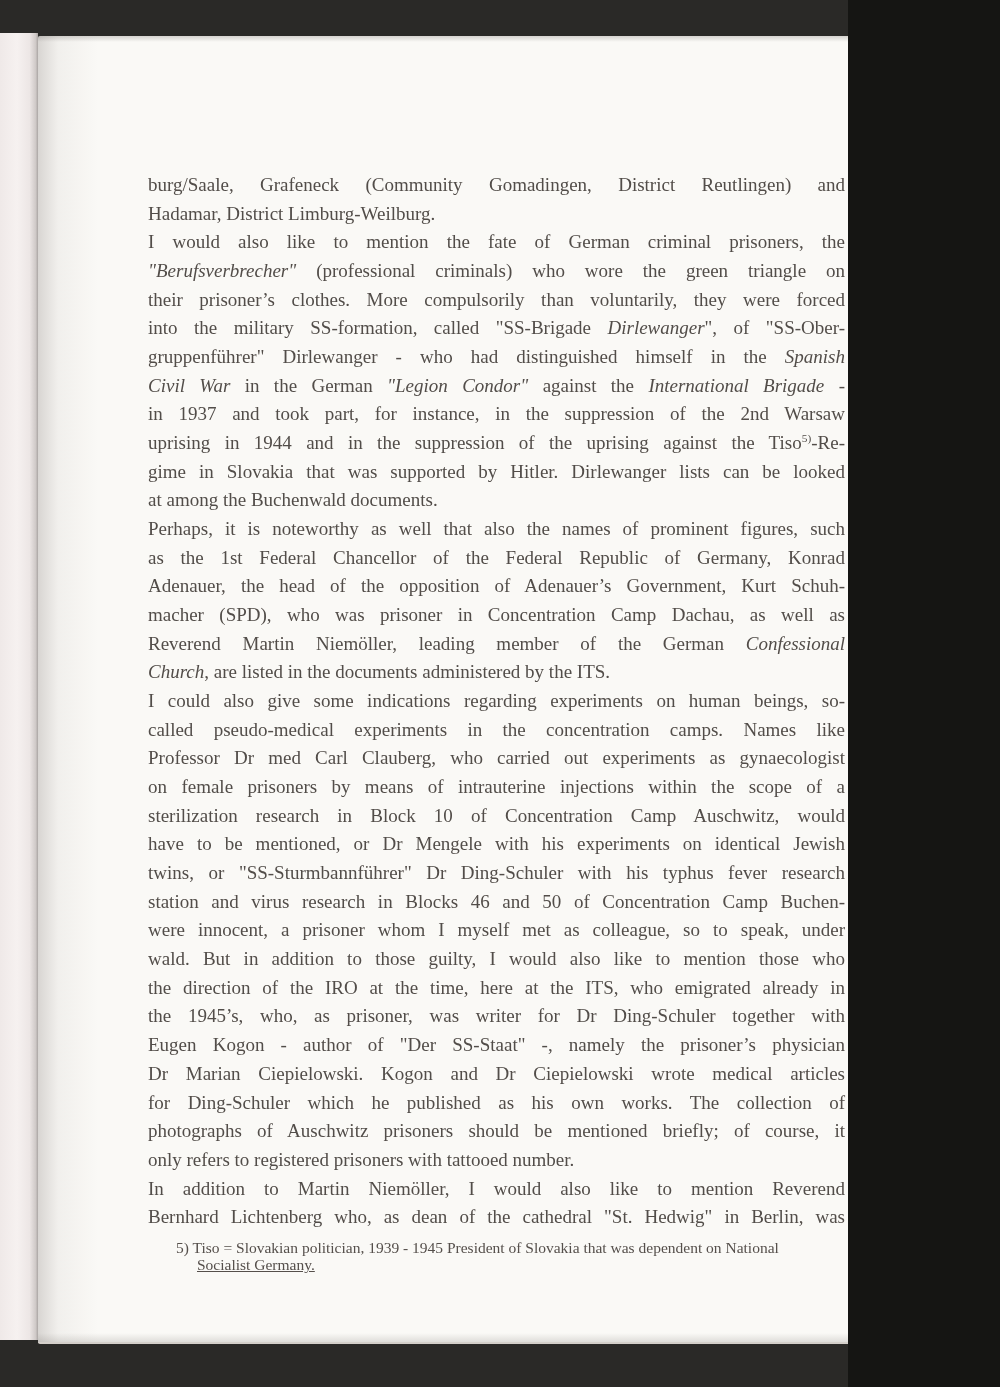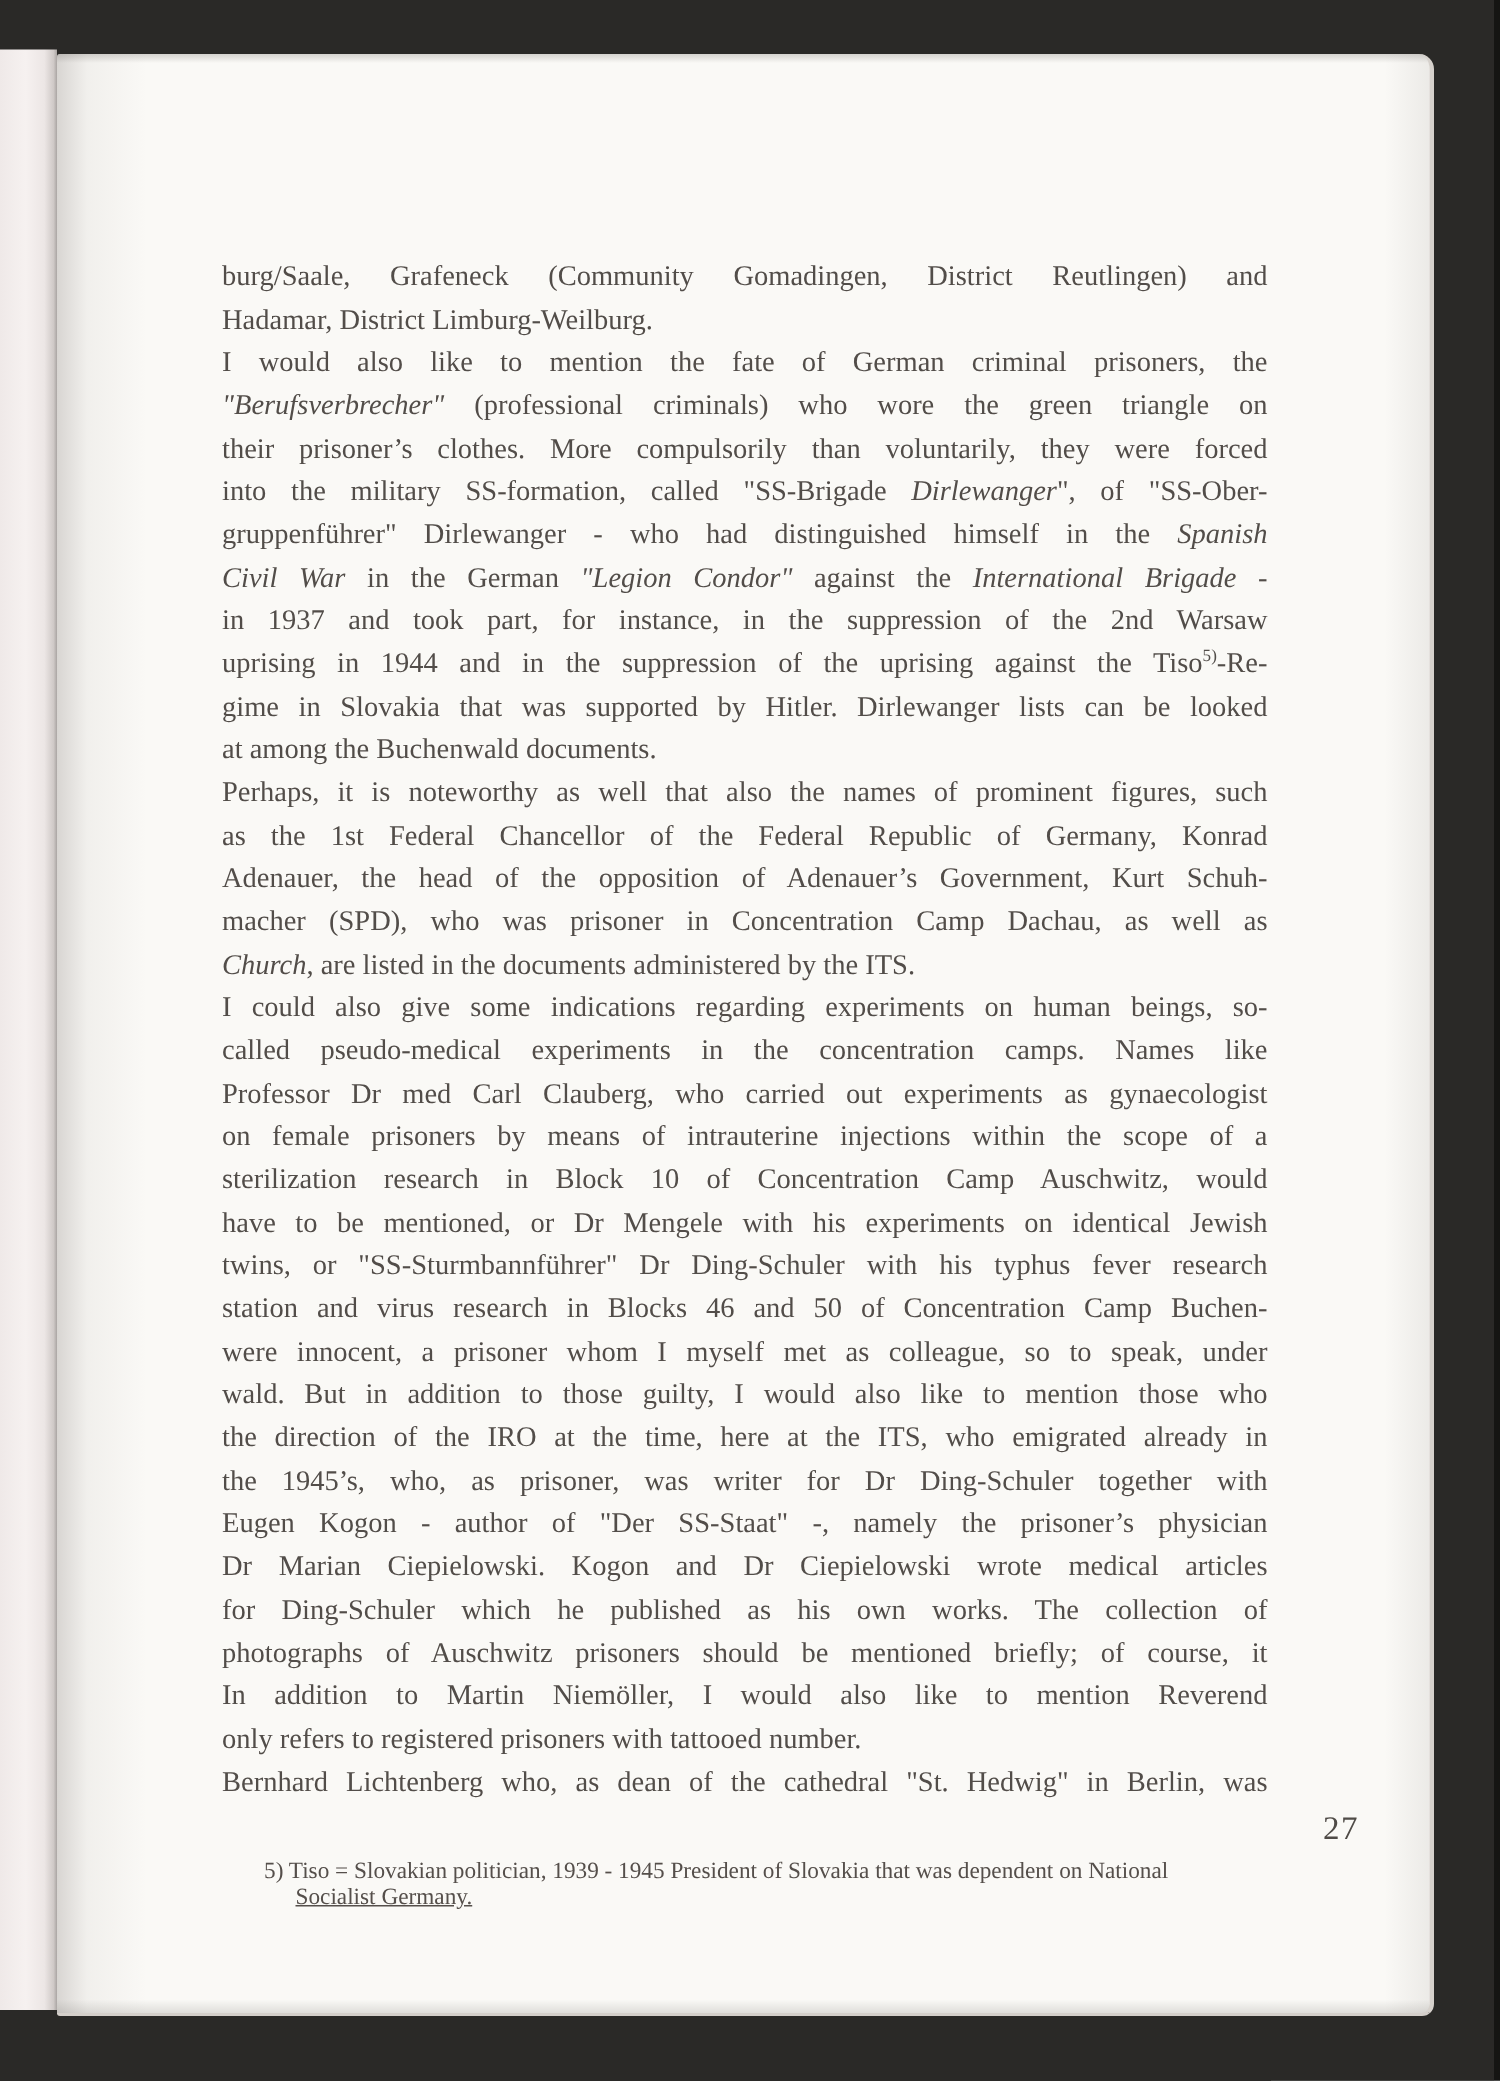--- a/index.html
+++ b/index.html
@@ -1,17 +1,17 @@
 <!DOCTYPE html>
 <html><head>
 <meta charset="utf-8">
 <style>
   html,body { margin:0; padding:0; background:#151513; }
   #scan {
-    position:relative; width:996px; height:1387px;
+    position:relative; width:848px; height:1387px;
     background:#2a2927; overflow:hidden;
     font-family:"Liberation Serif", serif;
   }
   
   #prev-page-edge {
     position:absolute; left:0; top:33px; width:38px; height:1307px;
     background:linear-gradient(90deg,#efe9e8 0%,#f6f1f0 45%,#ece6e5 78%,#cfc9c7 94%,#aaa5a3 100%);
   }
   
   #book-page {
@@ -65,39 +65,40 @@
       <div class="line">gruppenführer" Dirlewanger - who had distinguished himself in the <i>Spanish</i></div>
       <div class="line"><i>Civil War</i> in the German <i>"Legion Condor"</i> against the <i>International Brigade</i> -</div>
       <div class="line">in 1937 and took part, for instance, in the suppression of the 2nd Warsaw</div>
       <div class="line">uprising in 1944 and in the suppression of the uprising against the Tiso<sup>5)</sup>-Re-</div>
       <div class="line">gime in Slovakia that was supported by Hitler. Dirlewanger lists can be looked</div>
       <div class="line end">at among the Buchenwald documents.</div>
       <div class="line">Perhaps, it is noteworthy as well that also the names of prominent figures, such</div>
       <div class="line">as the 1st Federal Chancellor of the Federal Republic of Germany, Konrad</div>
       <div class="line">Adenauer, the head of the opposition of Adenauer’s Government, Kurt Schuh-</div>
       <div class="line">macher (SPD), who was prisoner in Concentration Camp Dachau, as well as</div>
+      <div class="line">Reverend Martin Niemöller, leading member of the German <i>Confessional</i></div>
       <div class="line end"><i>Church</i>, are listed in the documents administered by the ITS.</div>
       <div class="line">I could also give some indications regarding experiments on human beings, so-</div>
       <div class="line">called pseudo-medical experiments in the concentration camps. Names like</div>
       <div class="line">Professor Dr med Carl Clauberg, who carried out experiments as gynaecologist</div>
       <div class="line">on female prisoners by means of intrauterine injections within the scope of a</div>
       <div class="line">sterilization research in Block 10 of Concentration Camp Auschwitz, would</div>
       <div class="line">have to be mentioned, or Dr Mengele with his experiments on identical Jewish</div>
       <div class="line">twins, or "SS-Sturmbannführer" Dr Ding-Schuler with his typhus fever research</div>
       <div class="line">station and virus research in Blocks 46 and 50 of Concentration Camp Buchen-</div>
       <div class="line">were innocent, a prisoner whom I myself met as colleague, so to speak, under</div>
       <div class="line">wald. But in addition to those guilty, I would also like to mention those who</div>
       <div class="line">the direction of the IRO at the time, here at the ITS, who emigrated already in</div>
       <div class="line">the 1945’s, who, as prisoner, was writer for Dr Ding-Schuler together with</div>
       <div class="line">Eugen Kogon - author of "Der SS-Staat" -, namely the prisoner’s physician</div>
       <div class="line">Dr Marian Ciepielowski. Kogon and Dr Ciepielowski wrote medical articles</div>
       <div class="line">for Ding-Schuler which he published as his own works. The collection of</div>
       <div class="line">photographs of Auschwitz prisoners should be mentioned briefly; of course, it</div>
+      <div class="line end">only refers to registered prisoners with tattooed number.</div>
       <div class="line">In addition to Martin Niemöller, I would also like to mention Reverend</div>
-      <div class="line end">only refers to registered prisoners with tattooed number.</div>
       <div class="line">Bernhard Lichtenberg who, as dean of the cathedral "St. Hedwig" in Berlin, was</div>
     </div>
   <div id="footnote">
     <div class="fn-line fn-1">5) Tiso = Slovakian politician, 1939 - 1945 President of Slovakia that was dependent on National</div>
     <div class="fn-line fn-2">Socialist Germany.</div>
   </div>
   <div id="page-number">27</div>
 </div>
 
 </body></html>

